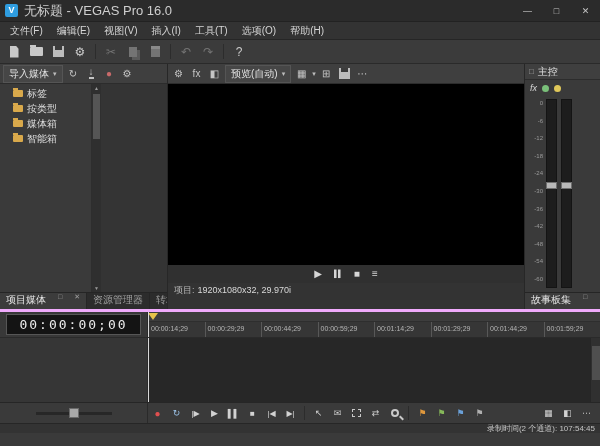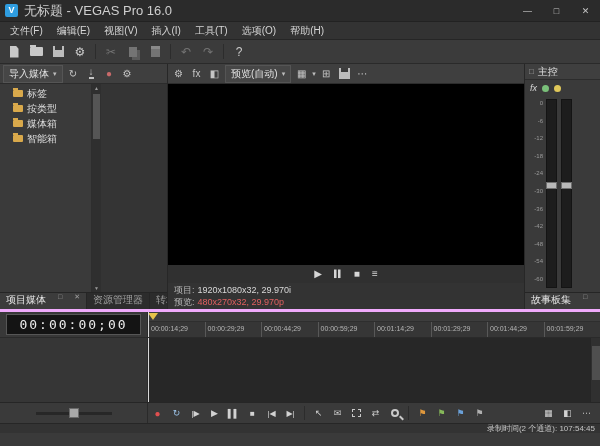--- a/index.html
+++ b/index.html
@@ -259,23 +259,20 @@
       <div class="transport-mini">
         <span class="mini-btn">▶</span>
         <span class="mini-btn pause">▌▌</span>
         <span class="mini-btn">■</span>
         <span class="mini-btn">≡</span>
       </div>
       <div class="info-rows">
         <div class="info-col">
           <div class="info-line">
             <span class="lab">项目:</span><span class="val">1920x1080x32, 29.970i</span>
-          </div>
-          <div class="info-line">
-            <span class="lab">预览:</span><span class="val red">480x270x32, 29.970p</span>
           </div>
         </div>
       </div>
     </div>
 
     <div class="master-panel">
       <div class="master-header">
         <span class="dk">□</span>
         <span>主控</span>
       </div>

